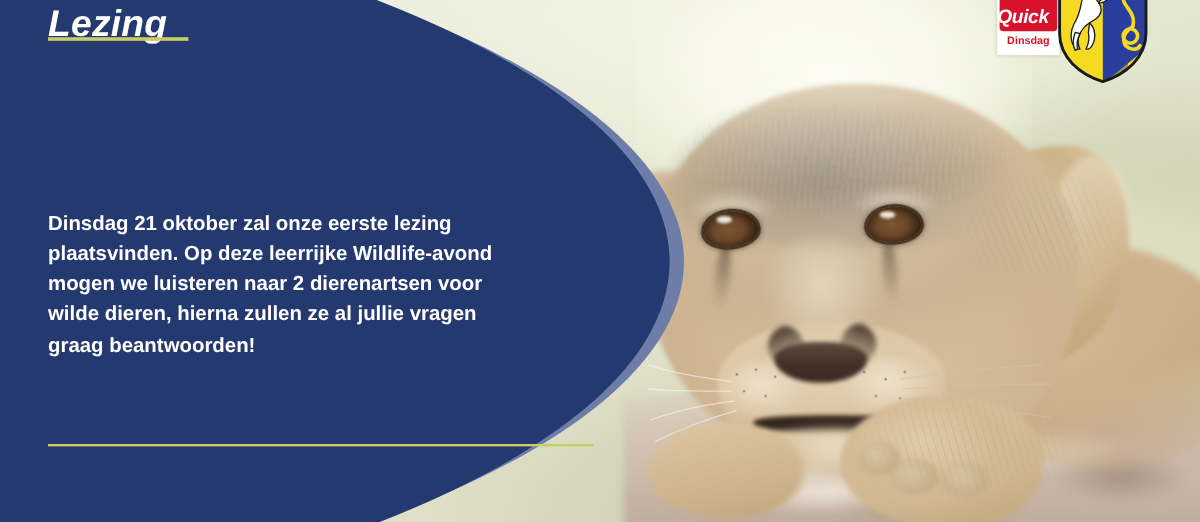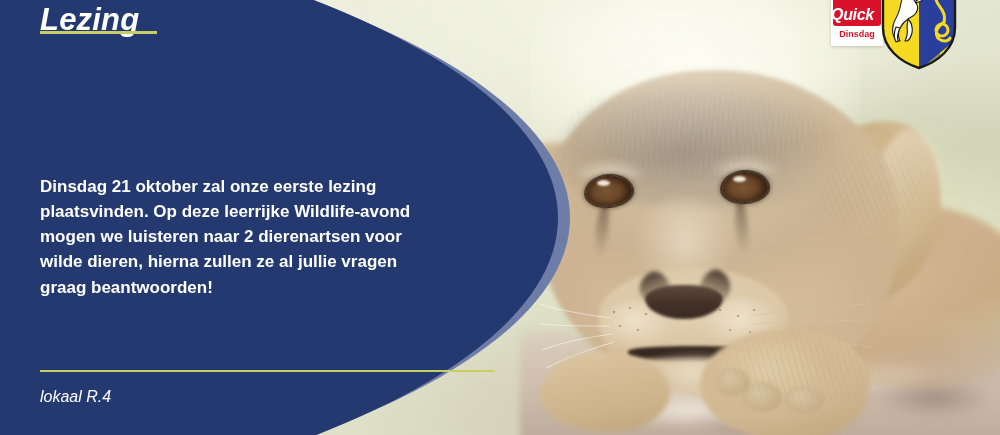--- a/index.html
+++ b/index.html
@@ -467,21 +467,20 @@
 
   <div class="panel-stripe"></div>
   <div class="panel"></div>
 
   <div class="content">
     <div class="eyebrow">Lezing</div>
     <div class="eyebrow-rule"></div>
     <p class="body-copy">Dinsdag 21 oktober  zal onze eerste lezing plaatsvinden. Op deze leerrijke Wildlife-avond mogen we luisteren naar 2 dierenartsen voor wilde dieren, hierna zullen ze al jullie vragen graag beantwoorden!</p>
     <div class="footer-rule"></div>
     <div class="footer-text">
-      <div>lokaal R.4</div>
     </div>
   </div>
 
   <div class="logo-quick">
     <div class="quick-red"></div>
 
     <div class="quick-word">Quick</div>
     <div class="quick-sub">Dinsdag</div>
   </div>
 

